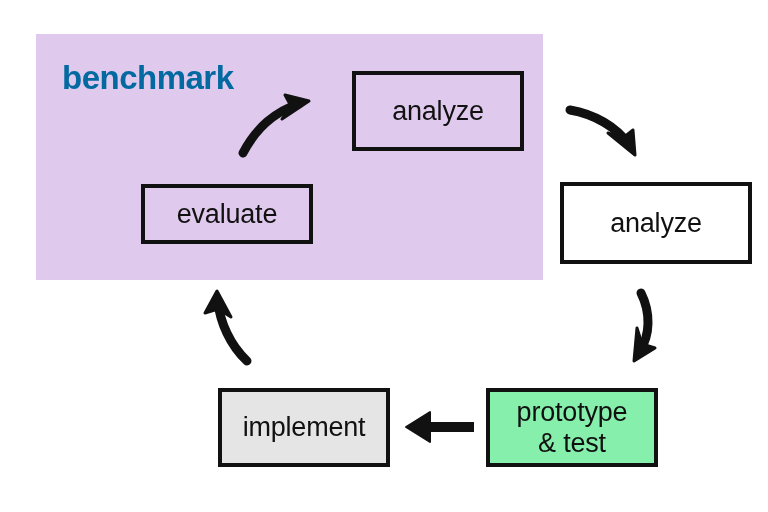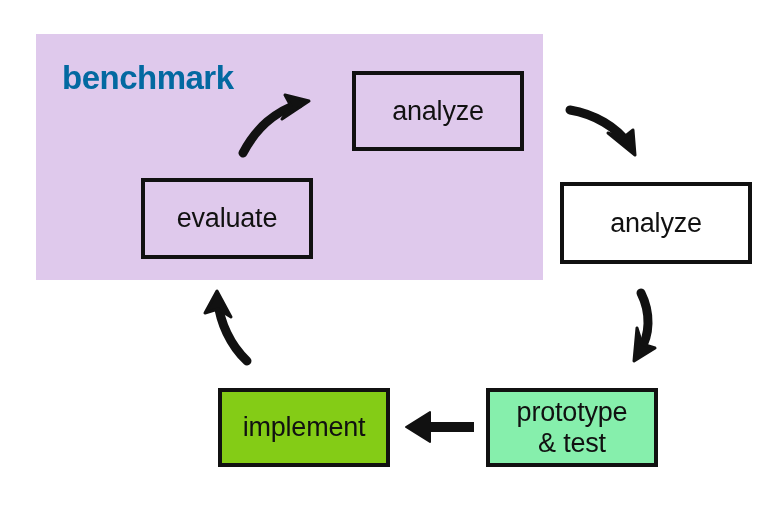--- a/index.html
+++ b/index.html
@@ -73,25 +73,25 @@
 
   <div class="node" style="left:560px; top:182px; width:192px; height:82px; background:#ffffff;">
     <span class="node-label">analyze</span>
   </div>
 
   <div class="node" style="left:486px; top:388px; width:172px; height:79px; background:#86efac;">
     <span class="node-label">prototype
 &amp; test</span>
   </div>
 
-  <div class="node" style="left:218px; top:388px; width:172px; height:79px; background:#84cc16;text-align:center;">
+  <div class="node" style="left:218px; top:388px; width:172px; height:79px; background:#e5e5e5;text-align:center;">
     <span class="node-label">implement</span>
   </div>
 
-  <div class="node" style="left:141px; top:178px; width:172px; height:81px;">
+  <div class="node" style="left:141px; top:184px; width:172px; height:60px;">
     <span class="node-label">evaluate</span>
   </div>
 
   <svg class="arrow-layer" viewBox="0 0 768 512" width="768" height="512" xmlns="http://www.w3.org/2000/svg">
 
     <g>
       <path d="M 243 153 C 256 128 276 111 299 104" fill="none" stroke="#111111" stroke-width="9" stroke-linecap="round"></path>
       <path d="M 309 101 L 285 95 L 291 106 L 282 119 Z" fill="#111111" stroke="#111111" stroke-width="3" stroke-linejoin="round"></path>
     </g>
 

